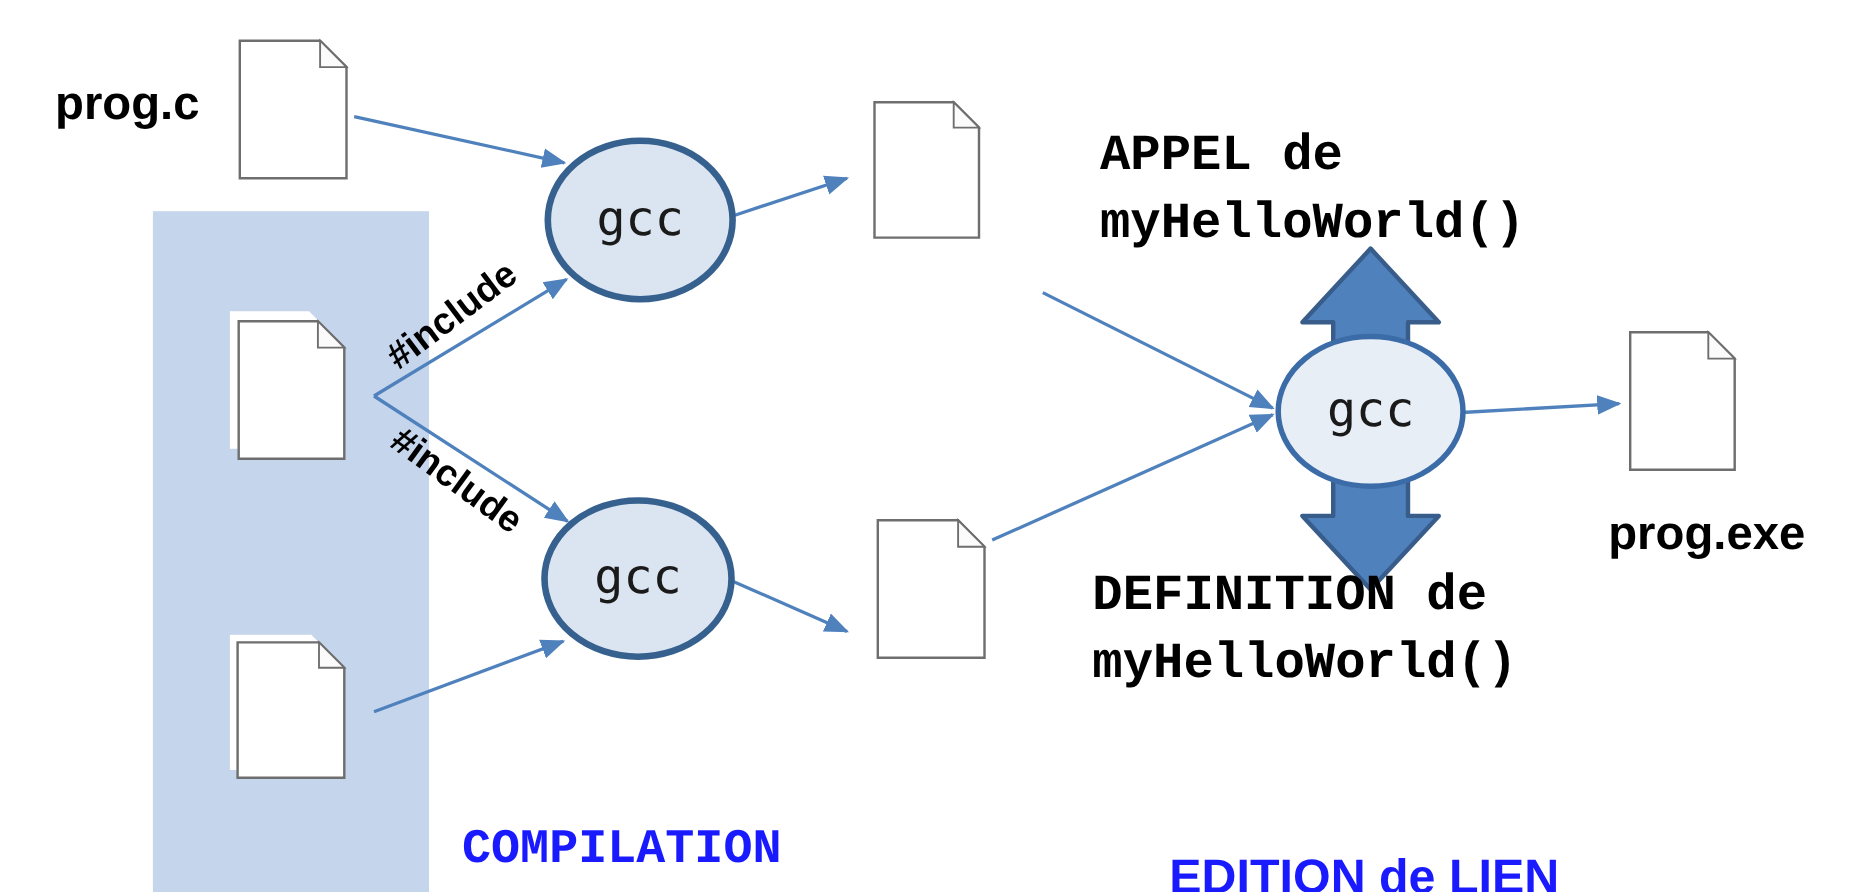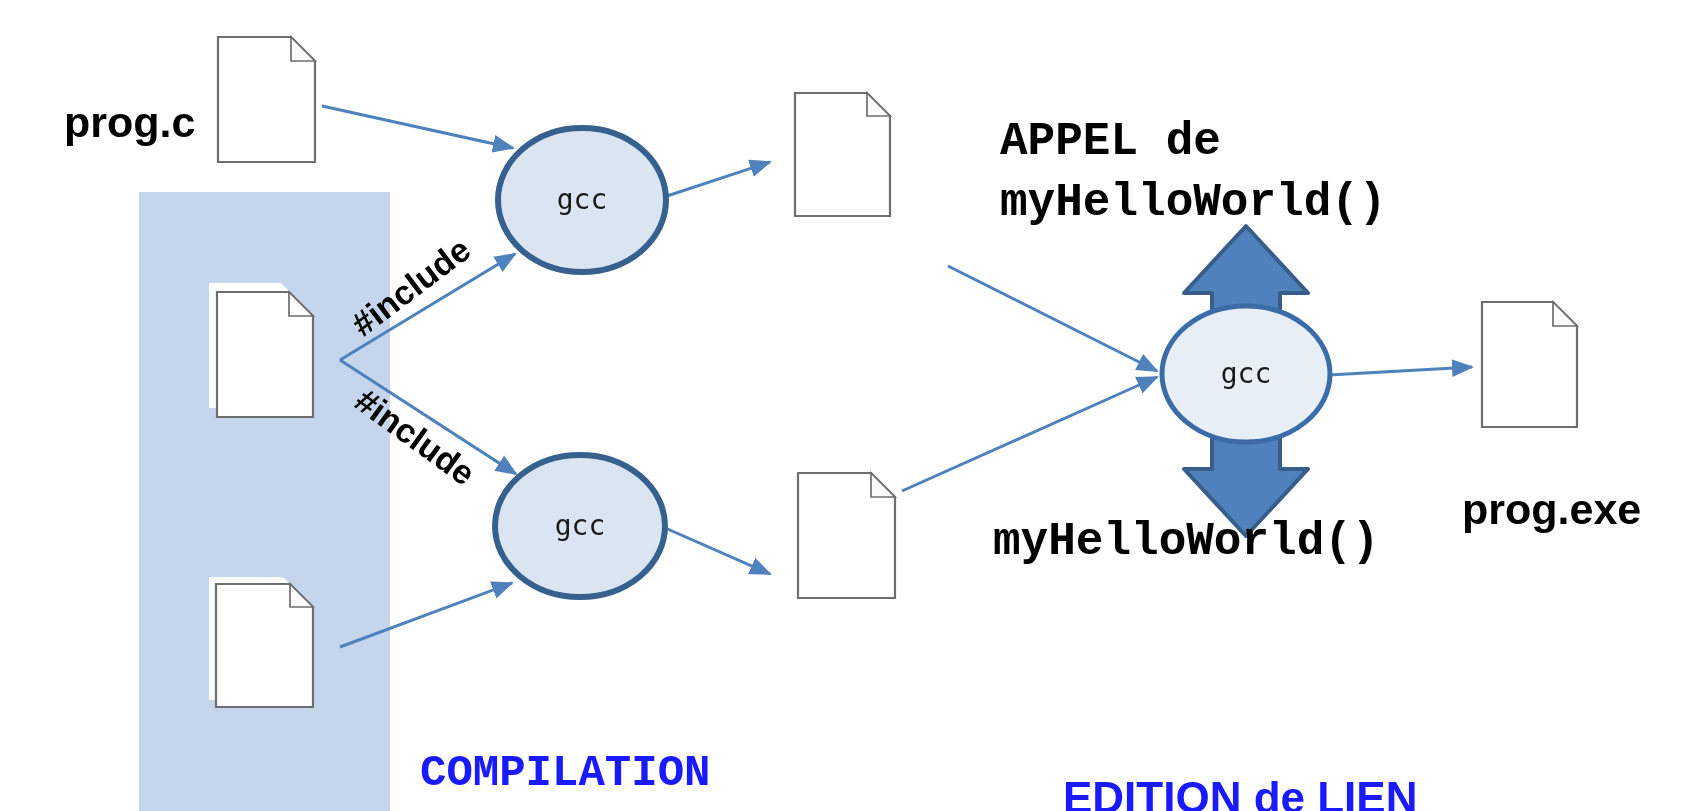--- a/index.html
+++ b/index.html
@@ -17,30 +17,30 @@
   .flow      { stroke:var(--flow_arrow,#4f81bd); stroke-width:3; fill:none; }
   .arrowhead { fill:var(--flow_arrow,#4f81bd); }
   .node      { fill:var(--compile_node_fill,#dbe5f1); stroke:var(--compile_node_stroke,#36618f); stroke-width:6; }
   .node.linker { fill:var(--link_node_fill,#e8eef6); stroke:var(--link_node_stroke,#3c6ca8); stroke-width:5; }
   .block     { fill:var(--block_arrow_fill,#4f81bd); stroke:var(--block_arrow_stroke,#385d8a); stroke-width:4; stroke-linejoin:round; }
 
   .label {
     position:absolute; font-weight:bold; font-size:43px;
     color:var(--file_label_text,#000); white-space:nowrap; line-height:1.1;
   }
-  #label-prog-c   { left:64px;   top:71px;margin-top:28px;  }
+  #label-prog-c   { left:50px;   top:71px;  }
   #label-module-h { left:170px;  top:442px; }
   #label-module-c { left:172px;  top:735px; }
   #label-prog-o   { left:787px;  top:247px; }
   #label-module-o { left:758px;  top:662px; }
-  #label-prog-exe { left:1462px; top:462px;margin-top:24px; }
+  #label-prog-exe { left:1462px; top:462px; }
 
   .gcc {
     position:absolute; transform:translate(-50%,-52%);
-    font-family:"DejaVu Sans Mono", monospace; font-size:28px;
+    font-family:"DejaVu Sans Mono", monospace; font-size:44px;
     font-weight:normal; color:var(--gcc_text,#1a1a1a); white-space:nowrap;
   }
   #gcc-top    { left:582px;  top:200px; }
   #gcc-bottom { left:580px;  top:526px; }
   #gcc-linker { left:1246px; top:374px; }
 
   .include {
     position:absolute; font-size:34px; font-weight:600; color:#000;
     white-space:nowrap;
   }
@@ -133,19 +133,20 @@
   <div class="gcc" id="gcc-linker">gcc</div>
 
   <div class="include" id="include-top">#include</div>
   <div class="include" id="include-bottom">#include</div>
 
   <div class="mono-note" id="note-appel">
     <div>APPEL de</div>
     <div>myHelloWorld()</div>
   </div>
   <div class="mono-note" id="note-definition">
+    <div>DEFINITION de</div>
     <div>myHelloWorld()</div>
   </div>
 
   <div class="caption" id="caption-compilation">COMPILATION</div>
   <div class="caption" id="caption-linking">EDITION de LIEN</div>
 
 </div>
 
 </body></html>

